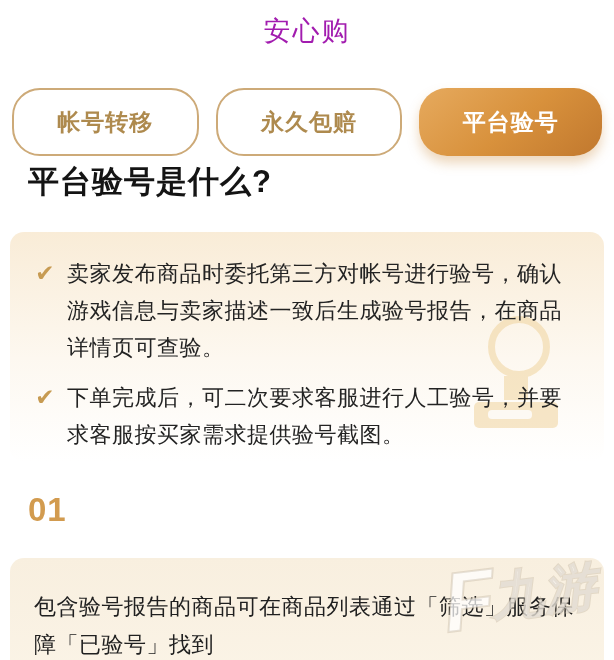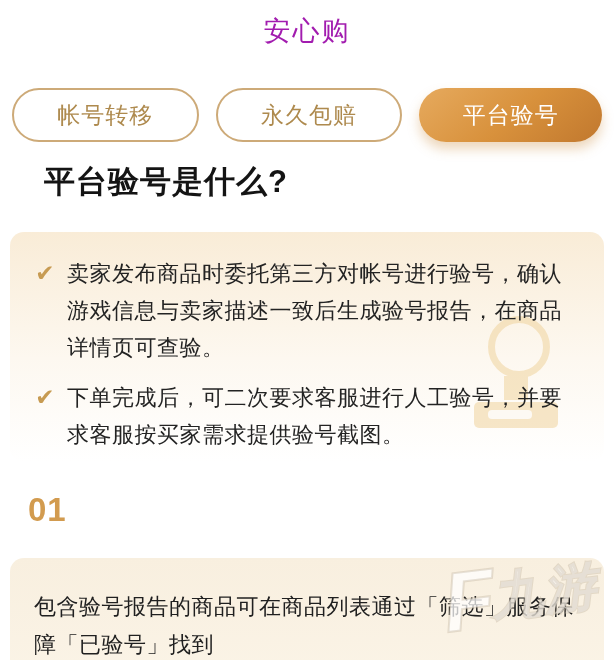--- a/index.html
+++ b/index.html
@@ -18,41 +18,41 @@
     letter-spacing:2px;
     color:#a21caf;
     margin:0;
   }
   
   .tab-bar{
     position:absolute;top:88px;left:12px;right:12px;
     display:flex;gap:17px;
   }
   .pill{
-    flex:1;height:54px;
+    flex:1;height:68px;
     box-sizing:border-box;
     border:2px solid var(--pill-border,#CDAA78);
     border-radius:28px;
     background:#ffffff;
     color:var(--pill-text,#AE8A4E);
-    font-size:23px;font-weight:400;
+    font-size:23px;font-weight:700;
     display:flex;align-items:center;justify-content:center;
     letter-spacing:1px;
     cursor:pointer;
     white-space:nowrap;
   }
   .pill.active{
     border:none;
     background:linear-gradient(140deg,var(--tab-grad-1,#E6AA5E) 0%,#D8913C 52%,var(--tab-grad-2,#C1782E) 100%);
     color:#ffffff;
     box-shadow:0 7px 12px rgba(203,140,62,.35);
   }
   
   .what-heading{
-    position:absolute;top:161px;left:44px;
+    position:absolute;top:161px;left:28px;
     margin:0;
     font-size:31px;font-weight:700;color:#141414;
     letter-spacing:1px;
   }
   
   .info-card{
     position:absolute;top:232px;left:10px;right:10px;height:230px;
     box-sizing:border-box;
     border-radius:14px;
     background:linear-gradient(180deg,var(--card-cream,#F9ECD7) 0%,#FDF8F0 55%,#FFFFFF 100%);

